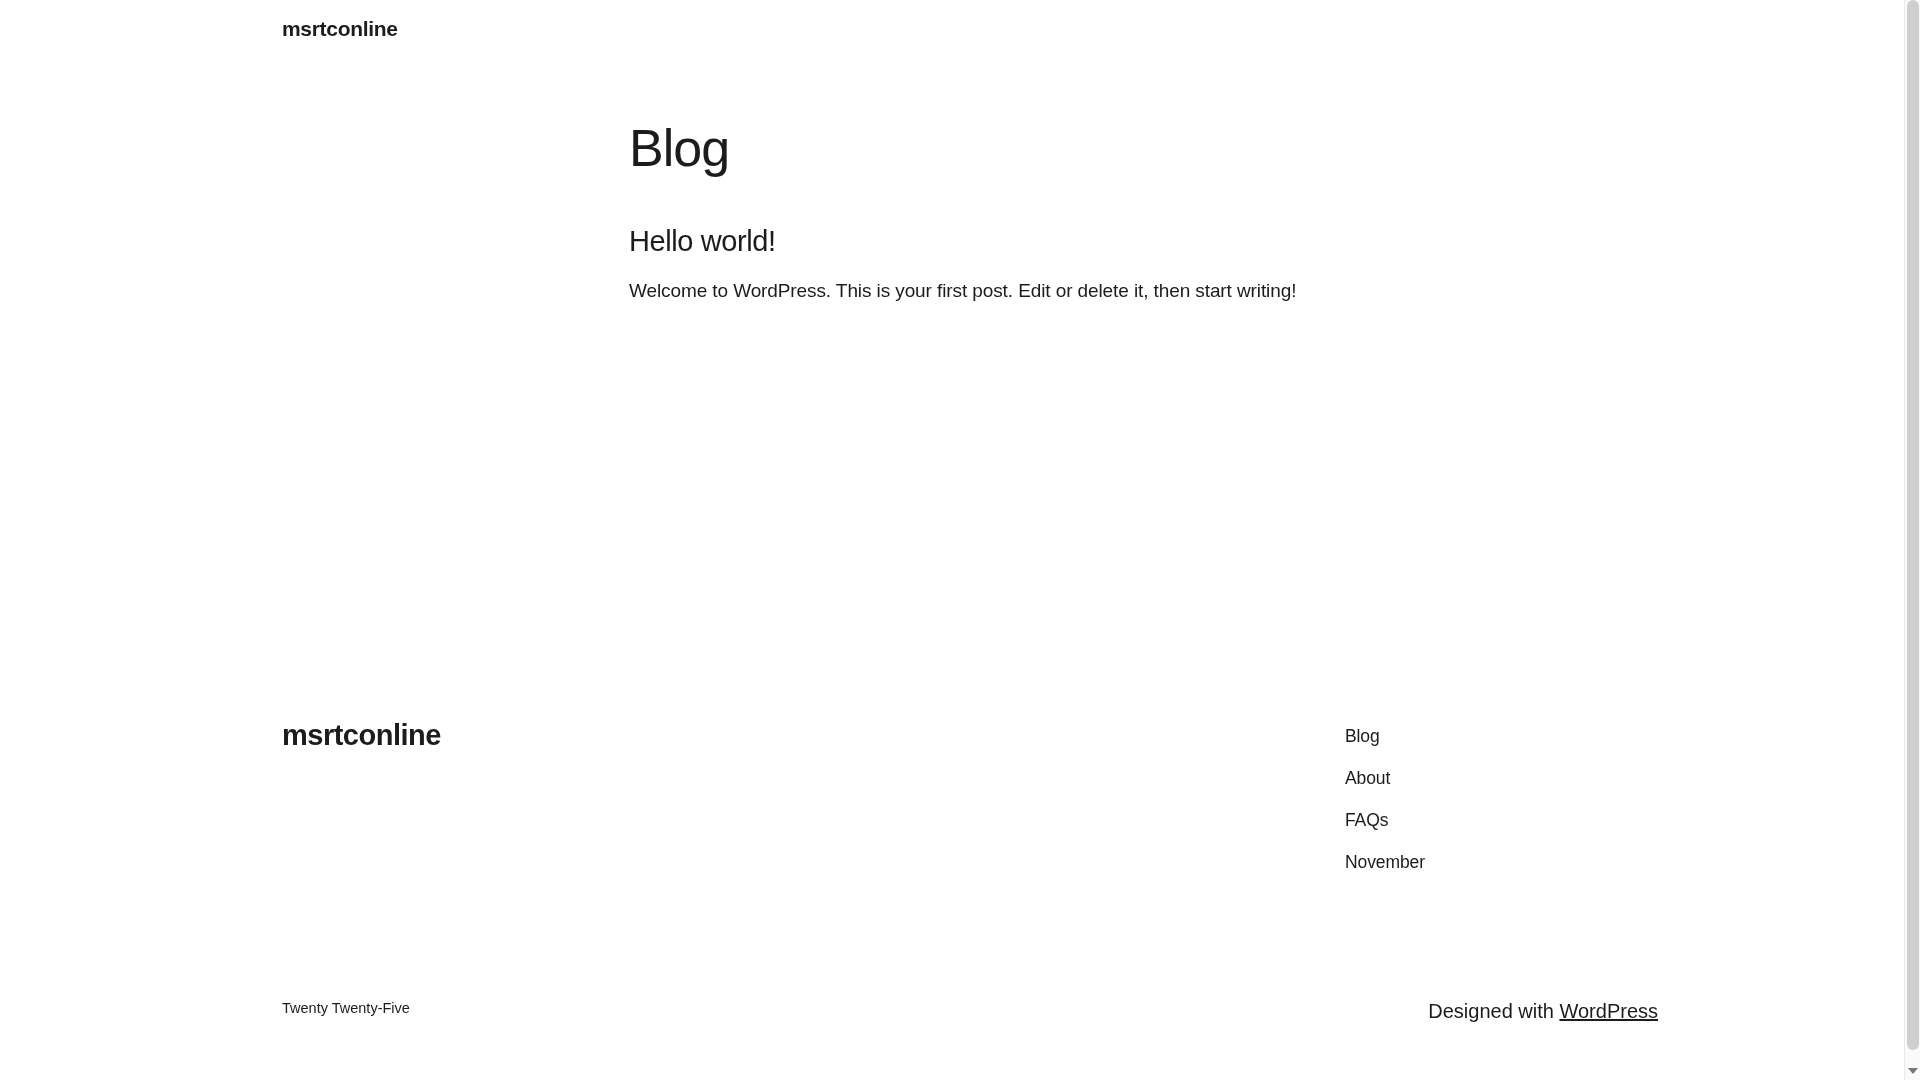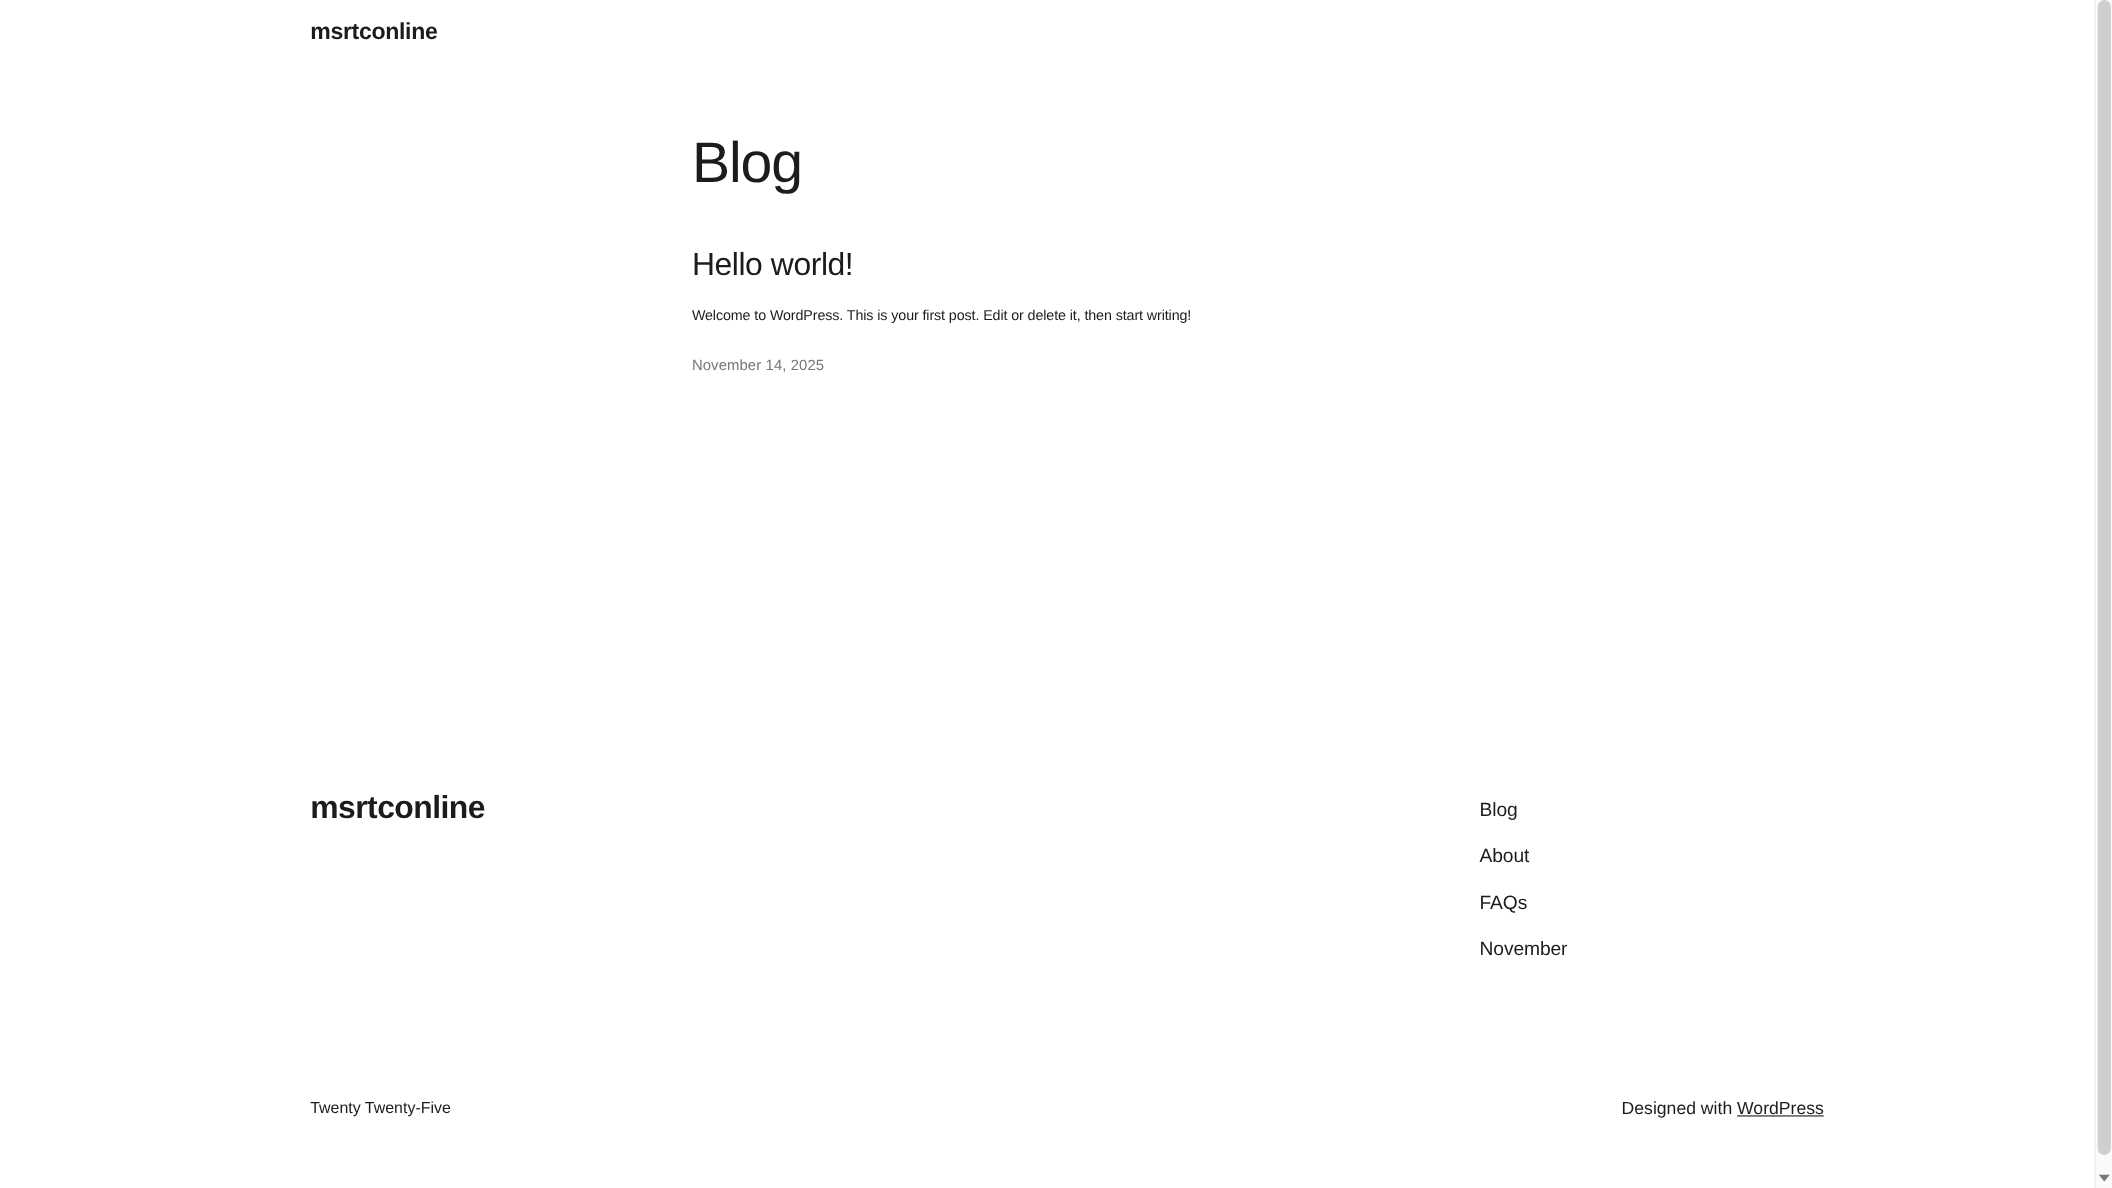--- a/index.html
+++ b/index.html
@@ -58,21 +58,21 @@
     font-size: 29px;
     font-weight: 400;
     letter-spacing: -0.4px;
     color: #1c1c1c;
     margin: 0 0 18px 0;
     line-height: 1.2;
     text-decoration: none;
     display: inline-block;
   }
   .post-excerpt {
-    font-size: 13px;
+    font-size: 19px;
     font-weight: 400;
     color: #1c1c1c;
     margin: 0;
     line-height: 1.5;
     letter-spacing: -0.1px;
   }
   .post-date {
     margin-top: 28px;
     font-size: 13.5px;
     color: #767676;
@@ -136,21 +136,21 @@
     left: 282px;
     top: 0;
     font-size: 14.5px;
     color: #1c1c1c;
     letter-spacing: 0px;
   }
   .footer-credit {
     position: absolute;
     right: 262px;
     top: 0;
-    font-size: 16px;
+    font-size: 20px;
     color: #1c1c1c;
     white-space: nowrap;
   }
   .footer-credit a {
     color: #1c1c1c;
     text-decoration: underline;
   }
 
   
   .scrollbar {
@@ -192,21 +192,20 @@
   <div class="site-header">
     <a class="site-title-small" href="#">msrtconline</a>
   </div>
 
   <div class="main">
     <h1 class="archive-title">Blog</h1>
 
     <div class="post">
       <a class="post-title" href="#">Hello world!</a>
       <p class="post-excerpt">Welcome to WordPress. This is your first post. Edit or delete it, then start writing!</p>
-      <div class="post-date">November 14, 2025</div>
     </div>
   </div>
 
   <div class="footer">
     <div class="footer-inner">
       <a class="footer-brand" href="#">msrtconline</a>
 
       <div class="footer-nav">
         <div class="footer-col">
           <a class="footer-link" href="#">Blog</a>

